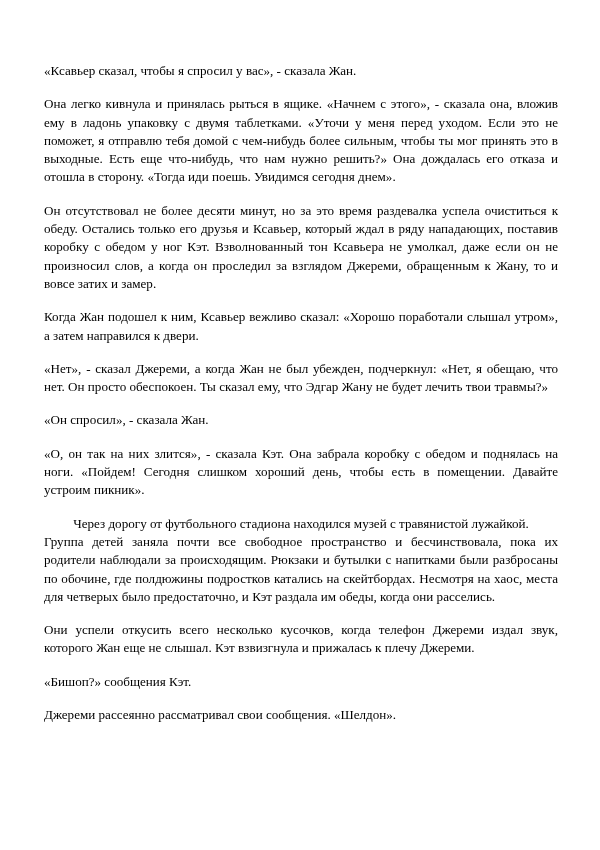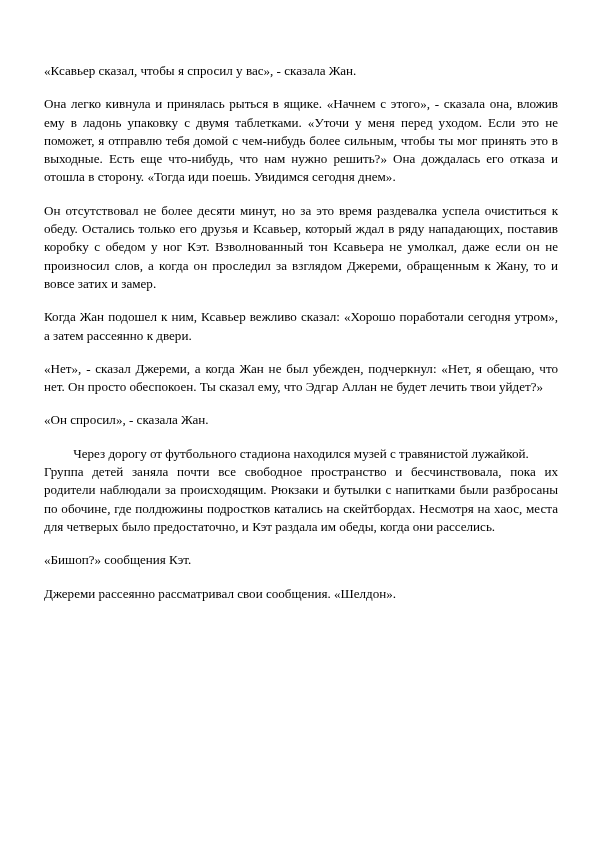--- a/index.html
+++ b/index.html
@@ -53,29 +53,31 @@
 
 <div class="page">
   <div class="text-column">
 
     <p class="para">«Ксавьер сказал, чтобы я спросил у вас», - сказала Жан.</p>
 
     <p class="para">Она легко кивнула и принялась рыться в ящике. «Начнем с этого», - сказала она, вложив ему в ладонь упаковку с двумя таблетками. «Уточи у меня перед уходом. Если это не поможет, я отправлю тебя домой с чем-нибудь более сильным, чтобы ты мог принять это в выходные. Есть еще что-нибудь, что нам нужно решить?» Она дождалась его отказа и отошла в сторону. «Тогда иди поешь. Увидимся сегодня днем».</p>
 
     <p class="para">Он отсутствовал не более десяти минут, но за это время раздевалка успела очиститься к обеду. Остались только его друзья и Ксавьер, который ждал в ряду нападающих, поставив коробку с обедом у ног Кэт. Взволнованный тон Ксавьера не умолкал, даже если он не произносил слов, а когда он проследил за взглядом Джереми, обращенным к Жану, то и вовсе затих и замер.</p>
 
-    <p class="para">Когда Жан подошел к ним, Ксавьер вежливо сказал: «Хорошо поработали сегодня утром», а затем рассеянно к двери.</p>
+    <p class="para">Когда Жан подошел к ним, Ксавьер вежливо сказал: «Хорошо поработали слышал утром», а затем направился к двери.</p>
 
 
-    <p class="para">«Нет», - сказал Джереми, а когда Жан не был убежден, подчеркнул: «Нет, я обещаю, что нет. Он просто обеспокоен. Ты сказал ему, что Эдгар Аллан не будет лечить твои уйдет?»</p>
+    <p class="para">«Нет», - сказал Джереми, а когда Жан не был убежден, подчеркнул: «Нет, я обещаю, что нет. Он просто обеспокоен. Ты сказал ему, что Эдгар Жану не будет лечить твои травмы?»</p>
 
     <p class="para">«Он спросил», - сказала Жан.</p>
 
+    <p class="para">«О, он так на них злится», - сказала Кэт. Она забрала коробку с обедом и поднялась на ноги. «Пойдем! Сегодня слишком хороший день, чтобы есть в помещении. Давайте устроим пикник».</p>
 
     <p class="para para-softbreak"><span class="first-line">Через дорогу от футбольного стадиона находился музей с травянистой лужайкой.</span><span>Группа детей заняла почти все свободное пространство и бесчинствовала, пока их родители наблюдали за происходящим. Рюкзаки и бутылки с напитками были разбросаны по обочине, где полдюжины подростков катались на скейтбордах. Несмотря на хаос, места для четверых было предостаточно, и Кэт раздала им обеды, когда они расселись.</span></p>
 
+    <p class="para">Они успели откусить всего несколько кусочков, когда телефон Джереми издал звук, которого Жан еще не слышал. Кэт взвизгнула и прижалась к плечу Джереми.</p>
 
     <p class="para">«Бишоп?» сообщения Кэт.</p>
 
     <p class="para">Джереми рассеянно рассматривал свои сообщения. «Шелдон».</p>
 
   </div>
 </div>
 
 </body></html>

